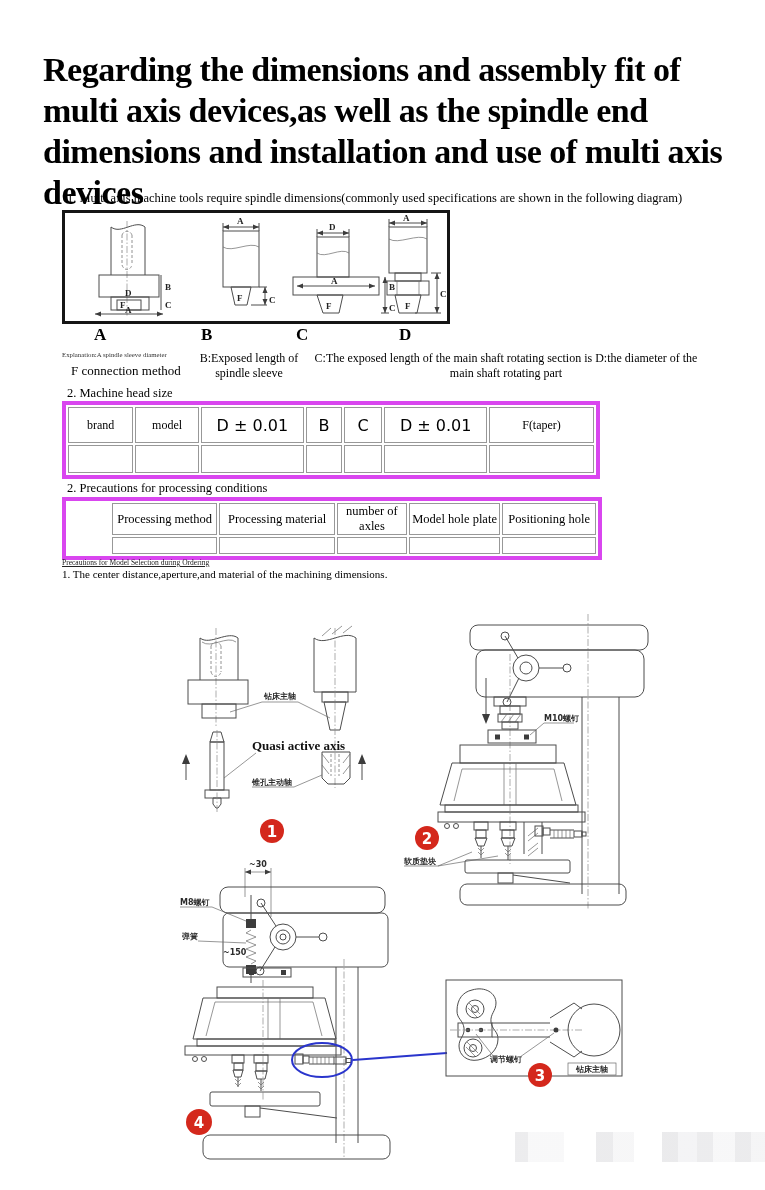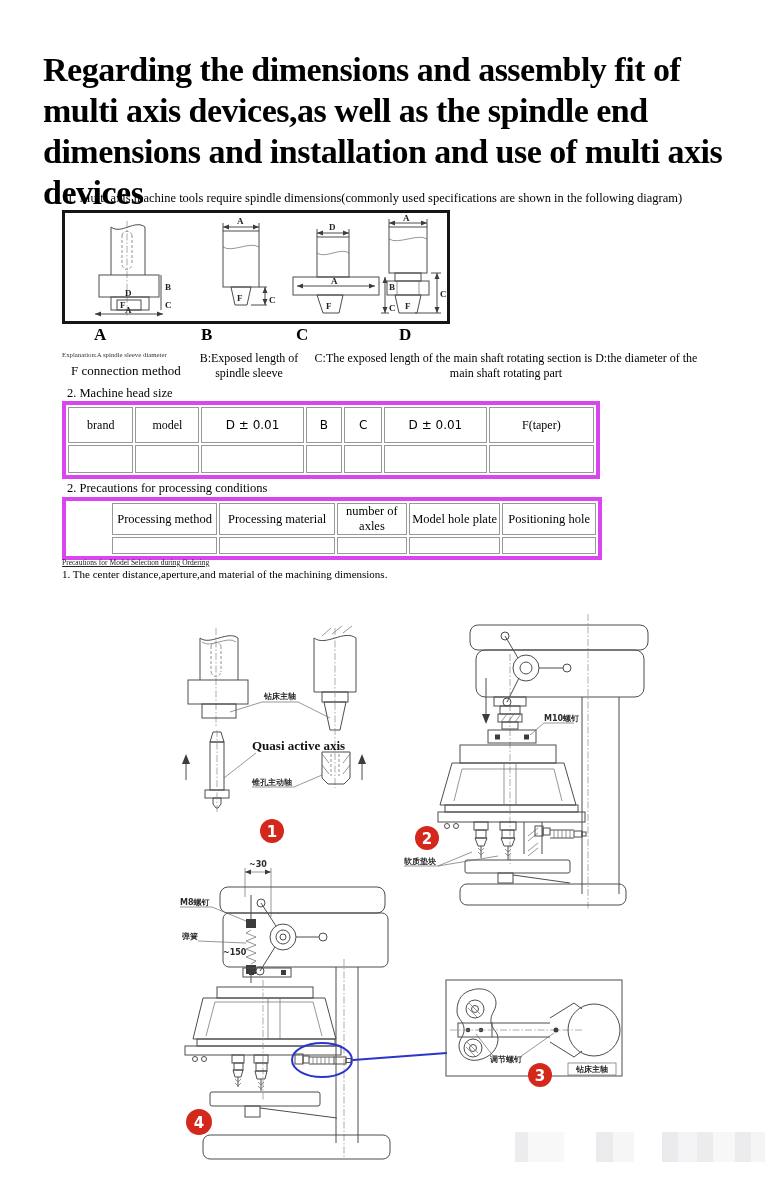--- a/index.html
+++ b/index.html
@@ -11,21 +11,21 @@
   .sec{font-size:12.5px;}
   .diagbox{left:62px;top:210px;width:382px;height:108px;border:3px solid #151515;background:#fff;}
   .varlab{font-size:17px;font-weight:bold;}
   .exp-small{font-size:6.8px;color:#333;}
   .exp{font-size:12px;line-height:15px;text-align:center;}
   .tbl{border-collapse:separate;border-spacing:2px;background:#fff;border:4px solid #d946ef;}
   .tbl td{border:1px solid #989898;text-align:center;vertical-align:middle;padding:0 2px;}
   .t1 .hrow td{height:34px;} .t1 .drow td{height:26px;}
   .t2 .hrow td{height:30px;font-size:12.5px;} .t2 .drow td{height:15px;}
   .cell-serif{font-family:"Liberation Serif","DejaVu Serif",serif;font-size:12px;}
-  .cell-sans{font-family:"DejaVu Sans","Liberation Sans",sans-serif;font-size:12px;}
+  .cell-sans{font-family:"DejaVu Sans","Liberation Sans",sans-serif;font-size:16px;}
   .ord-title{font-size:7.5px;color:#222;}
   .ord1{font-size:11px;} .ord23{font-size:13.5px;}
   
   svg .ln{stroke:#4d4d4d;stroke-width:1;fill:none;}
   svg .thin{stroke:#6a6a6a;stroke-width:0.7;fill:none;}
   svg .dash{stroke:#777;stroke-width:0.8;fill:none;stroke-dasharray:3 2;}
   svg .dd{stroke:#8a8a8a;stroke-width:0.7;fill:none;stroke-dasharray:7 2 1.5 2;}
   svg .fdark{fill:#3c3c3c;stroke:none;}
   svg .dimtxt{font-family:"Liberation Serif","DejaVu Serif",serif;font-size:9px;font-weight:bold;fill:#222;}
   svg .cjk{font-family:"DejaVu Sans","Liberation Sans",sans-serif;font-size:8px;font-weight:bold;fill:#2b2b2b;}

